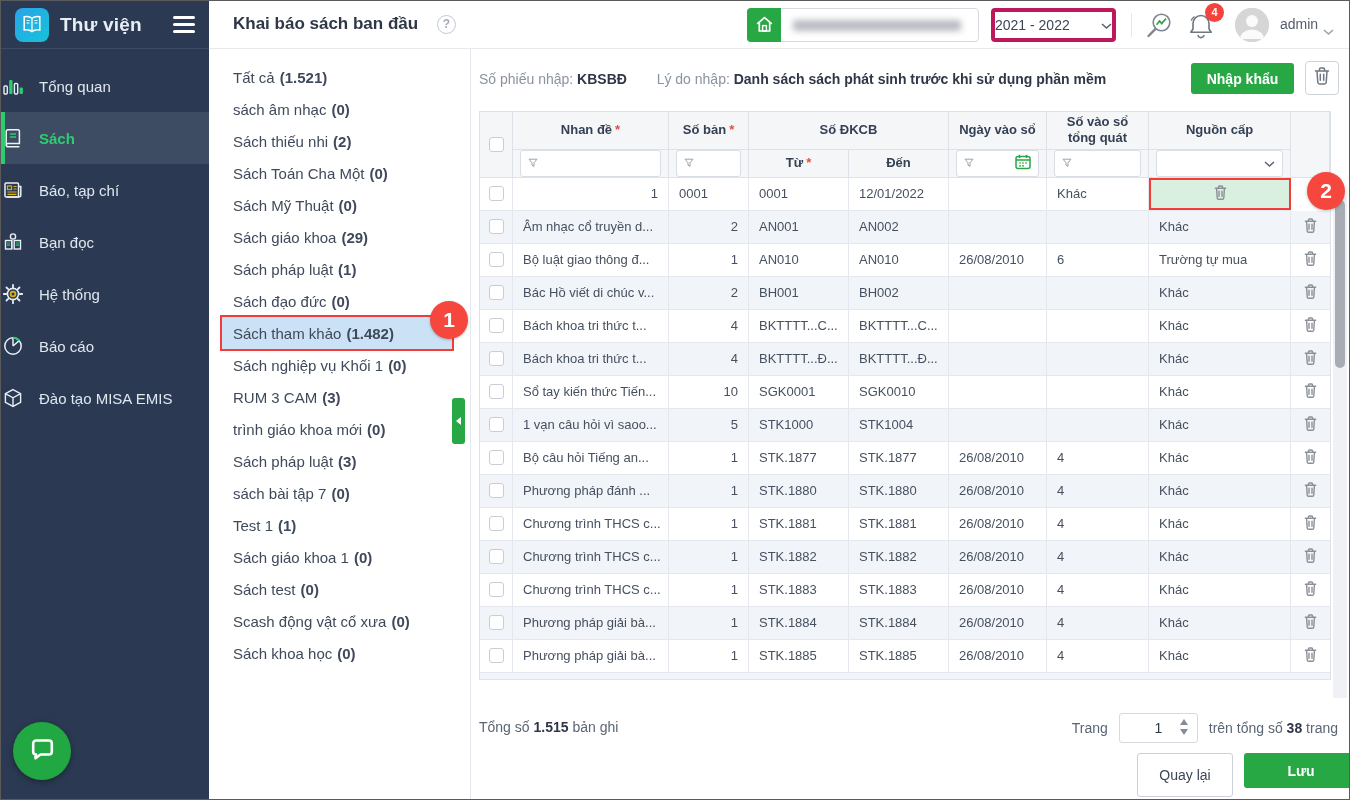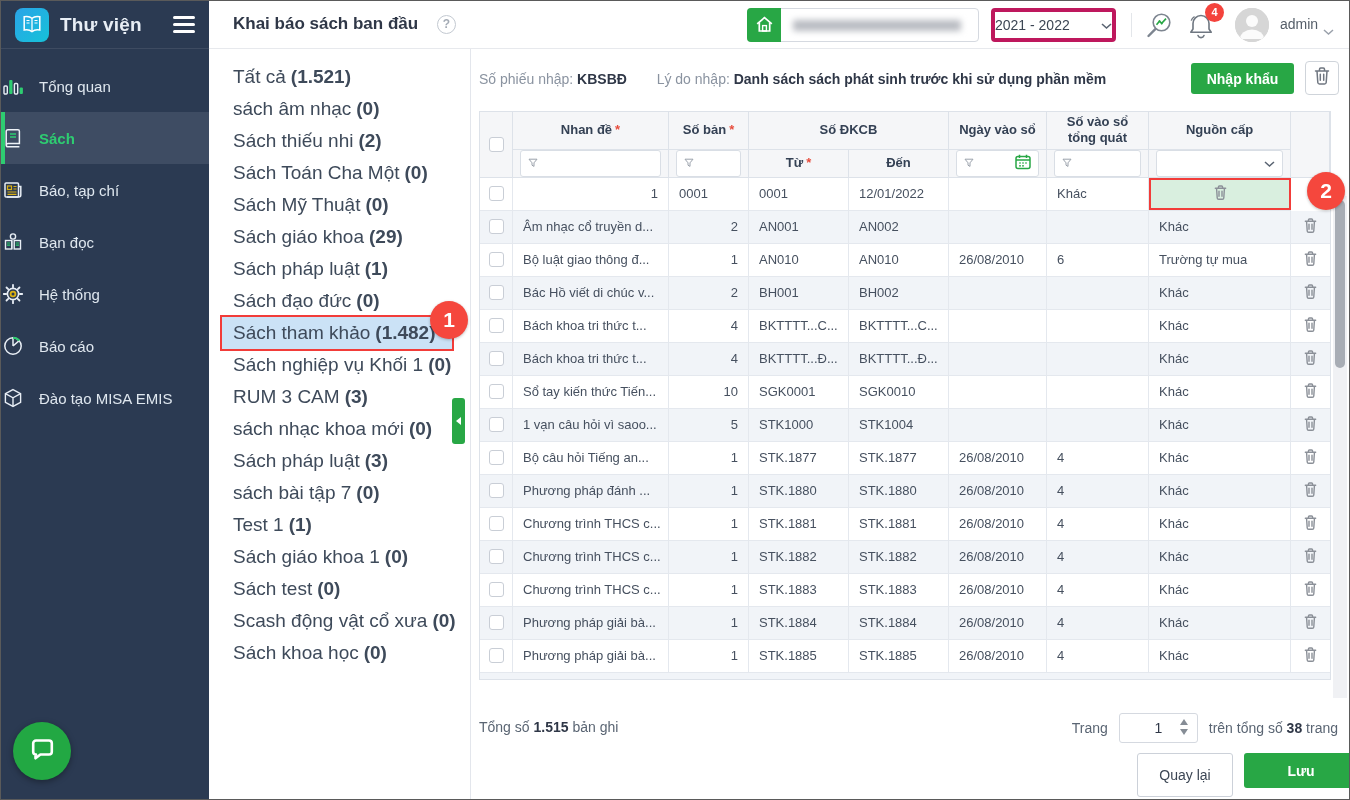--- a/index.html
+++ b/index.html
@@ -32,21 +32,21 @@
   #search-btn { position:absolute; left:934px; top:9px; width:32px; height:32px; cursor:pointer; }
   #bell-btn { position:absolute; left:977px; top:9px; width:30px; height:32px; cursor:pointer; }
   #bell-badge { position:absolute; left:996px; top:2px; min-width:19px; height:19px; border-radius:10px; background:#f4433c; color:#fff; font-size:11px; font-weight:bold; text-align:center; line-height:19px; }
   #avatar { position:absolute; left:1026px; top:7px; width:34px; height:34px; border-radius:50%; overflow:hidden; background:#d6d6d6; cursor:pointer; }
   #user-name { position:absolute; left:1071px; top:15px; font-size:14px; color:#555e69; cursor:pointer; }
   #user-caret { position:absolute; left:1114px; top:21px; }
 
   
   #cat-panel { position:absolute; left:208px; top:48px; width:262px; height:752px; background:#fff; border-right:1px solid #e3e6ec; }
   #cat-list { position:absolute; top:12px; left:13px; right:18px; }
-  .cat-item { height:32px; display:flex; align-items:center; padding-left:11px; font-size:19px; color:#3e4a5a; cursor:pointer; white-space:nowrap; }
+  .cat-item { height:32px; display:flex; align-items:center; padding-left:11px; font-size:15px; color:#3e4a5a; cursor:pointer; white-space:nowrap; }
   .cat-item .cat-count { font-weight:bold; margin-left:5px; }
   .cat-item.selected { background:#cbe2f6; outline:2px solid #f23c39; outline-offset:0; }
   #collapse-handle { position:absolute; left:243px; top:349px; width:13px; height:46px; background:#28a745; border-radius:3px; display:flex; align-items:center; justify-content:center; cursor:pointer; }
 
   
   #main { position:absolute; left:470px; top:48px; width:880px; height:752px; background:#fff; }
   #info-row { position:absolute; left:8px; top:22px; font-size:14px; }
   .muted { color:#8a93a0; }
   .strong { color:#2f3747; font-weight:bold; }
   #import-btn { position:absolute; left:720px; top:14px; width:103px; height:31px; background:#28a745; color:#fff; font-size:14px; font-weight:bold; border:none; border-radius:3px; cursor:pointer; font-family:inherit; }
@@ -301,21 +301,21 @@
           <span class="cat-label">Sách nghiệp vụ Khối 1</span>
           <span class="cat-count">(0)</span>
         </div>
 
         <div class="cat-item">
           <span class="cat-label">RUM 3 CAM</span>
           <span class="cat-count">(3)</span>
         </div>
 
         <div class="cat-item">
-          <span class="cat-label">sách nhạc khoa mới</span>
+          <span class="cat-label">trình giáo khoa mới</span>
           <span class="cat-count">(0)</span>
         </div>
 
         <div class="cat-item">
           <span class="cat-label">Sách pháp luật</span>
           <span class="cat-count">(3)</span>
         </div>
 
         <div class="cat-item">
           <span class="cat-label">sách bài tập 7</span>

